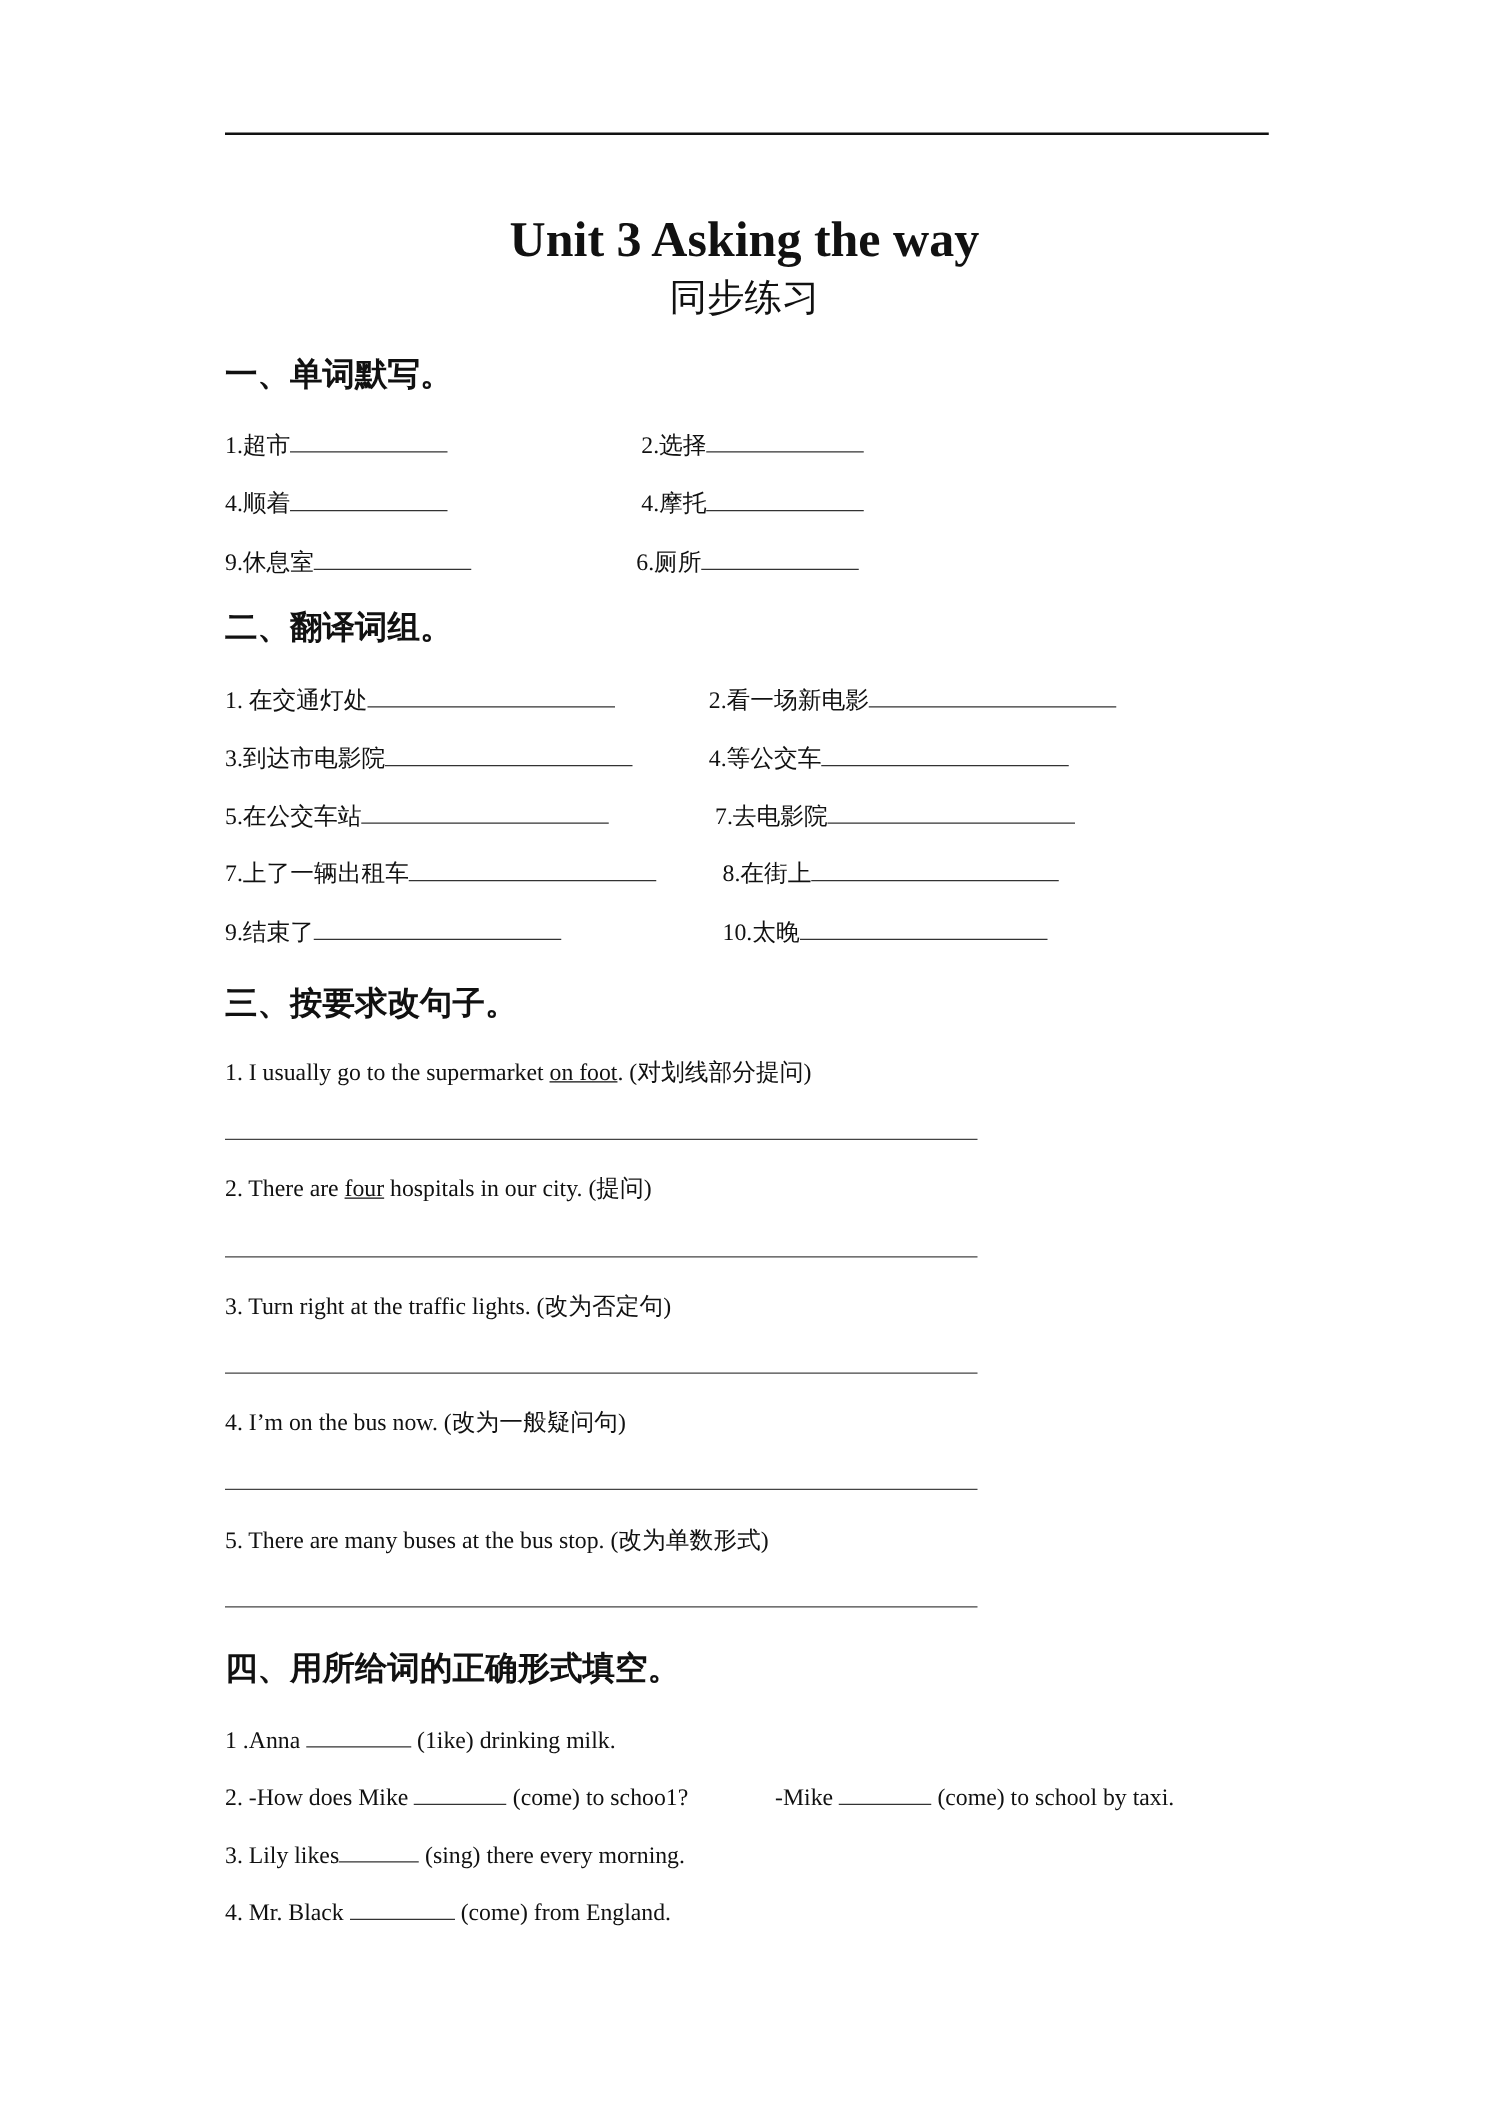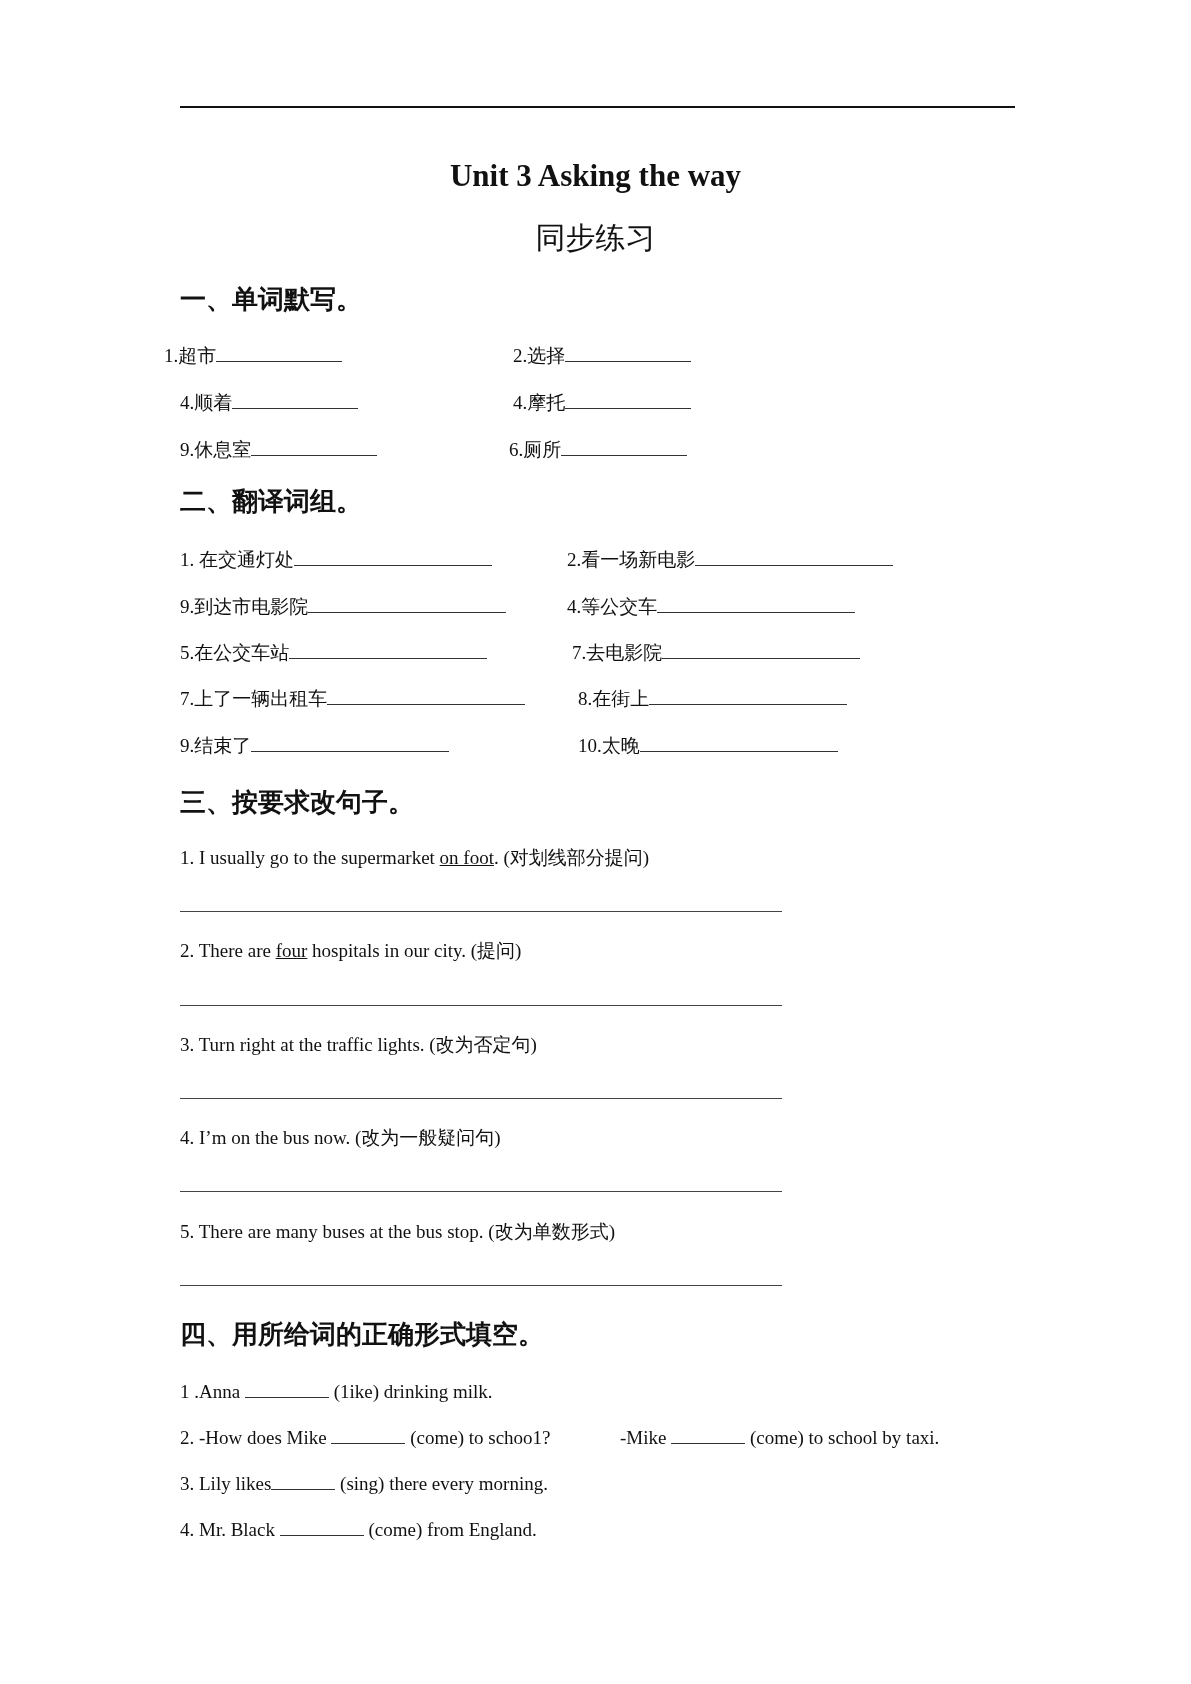--- a/index.html
+++ b/index.html
@@ -1,47 +1,47 @@
 <!DOCTYPE html>
 <html><head>
 <meta charset="utf-8">
 <style>
   html, body { margin: 0; padding: 0; background: #ffffff; }
   body { width: 1191px; height: 1684px; position: relative; overflow: hidden;
          font-family: "Liberation Serif", "DejaVu Serif", serif; color: #111; }
   .hdr-line { position: absolute; left: 180px; top: 106px; width: 835px; height: 2px; background: #111; }
   .title { position: absolute; left: 0; width: 1191px; text-align: center; font-weight: bold; }
-  .title.en { top: 158px; font-size: 31px; }
+  .title.en { top: 168px; font-size: 40px; }
   .title.zh { top: 218px; font-size: 30px; font-family: "DejaVu Sans", sans-serif; font-weight: normal; }
   .sec { position: absolute; left: 180px; font-size: 26px; font-weight: bold;
          font-family: "DejaVu Sans", sans-serif; }
   .item { position: absolute; font-size: 19px; white-space: nowrap; }
   .blank { display: inline-block; border-bottom: 1px solid #333; height: 18px; vertical-align: baseline; }
   .rule { position: absolute; left: 180px; width: 602px; height: 1px; background: #444; }
   .u { text-decoration: underline; text-align: center; }
 </style>
 </head>
 <body>
 
 <div class="hdr-line"></div>
 <div class="title en">Unit 3 Asking the way</div>
 <div class="title zh">同步练习</div>
 
 <div class="sec" style="top:282px">一、单词默写。</div>
-<div class="item" style="left:164px;top:343px"><span>1.超市</span><span class="blank" style="width:126px"></span></div>
+<div class="item" style="left:180px;top:343px"><span>1.超市</span><span class="blank" style="width:126px"></span></div>
 <div class="item" style="left:513px;top:343px"><span>2.选择</span><span class="blank" style="width:126px"></span></div>
 <div class="item" style="left:180px;top:390px"><span>4.顺着</span><span class="blank" style="width:126px"></span></div>
 <div class="item" style="left:513px;top:390px"><span>4.摩托</span><span class="blank" style="width:126px"></span></div>
 <div class="item" style="left:180px;top:437px"><span>9.休息室</span><span class="blank" style="width:126px"></span></div>
 <div class="item" style="left:509px;top:437px"><span>6.厕所</span><span class="blank" style="width:126px"></span></div>
 
 <div class="sec" style="top:484px">二、翻译词组。</div>
 <div class="item" style="left:180px;top:547px"><span>1. 在交通灯处</span><span class="blank" style="width:198px"></span></div>
 <div class="item" style="left:567px;top:547px"><span>2.看一场新电影</span><span class="blank" style="width:198px"></span></div>
-<div class="item" style="left:180px;top:594px"><span>9.到达市电影院</span><span class="blank" style="width:198px"></span></div>
+<div class="item" style="left:180px;top:594px"><span>3.到达市电影院</span><span class="blank" style="width:198px"></span></div>
 <div class="item" style="left:567px;top:594px"><span>4.等公交车</span><span class="blank" style="width:198px"></span></div>
 <div class="item" style="left:180px;top:640px"><span>5.在公交车站</span><span class="blank" style="width:198px"></span></div>
 <div class="item" style="left:572px;top:640px"><span>7.去电影院</span><span class="blank" style="width:198px"></span></div>
 <div class="item" style="left:180px;top:686px"><span>7.上了一辆出租车</span><span class="blank" style="width:198px"></span></div>
 <div class="item" style="left:578px;top:686px"><span>8.在街上</span><span class="blank" style="width:198px"></span></div>
 <div class="item" style="left:180px;top:733px"><span>9.结束了</span><span class="blank" style="width:198px"></span></div>
 <div class="item" style="left:578px;top:733px"><span>10.太晚</span><span class="blank" style="width:198px"></span></div>
 
 <div class="sec" style="top:785px">三、按要求改句子。</div>
 <div class="item" style="left:180px;top:845px"><span>1. I usually go to the supermarket </span><span class="u">on foot</span><span>. (对划线部分提问)</span></div>

